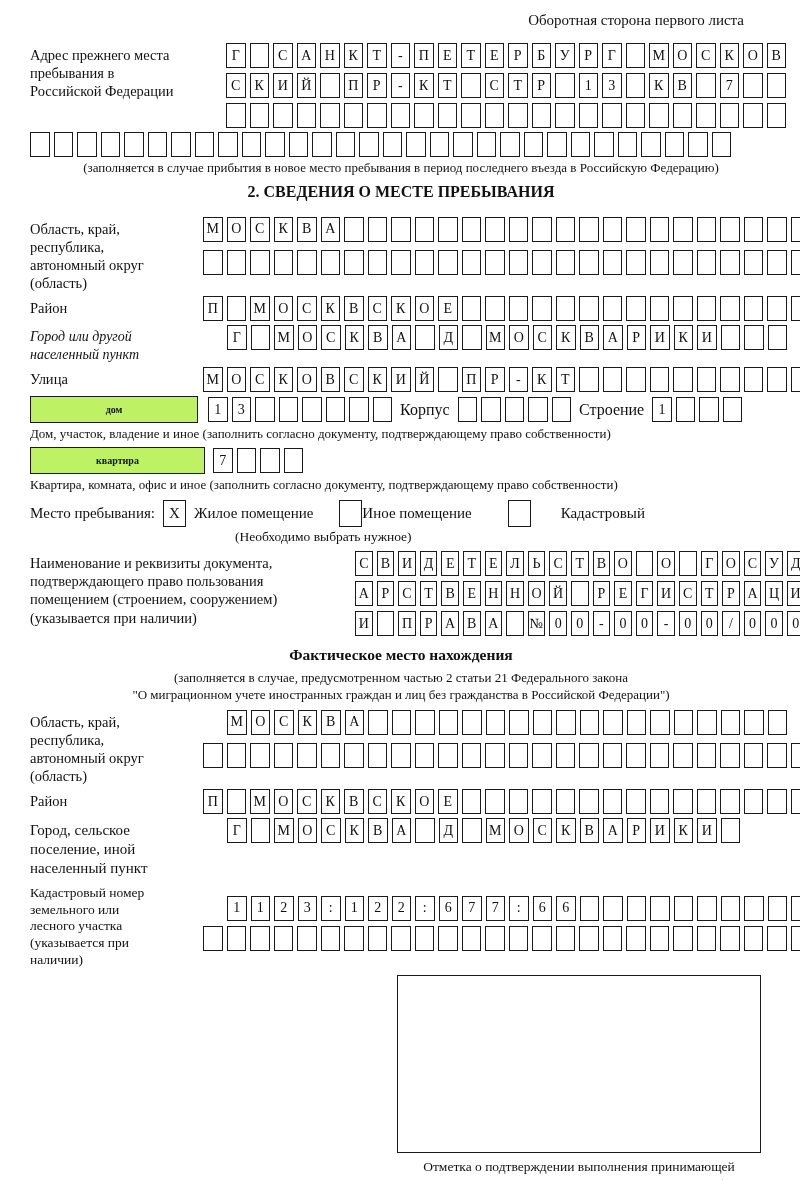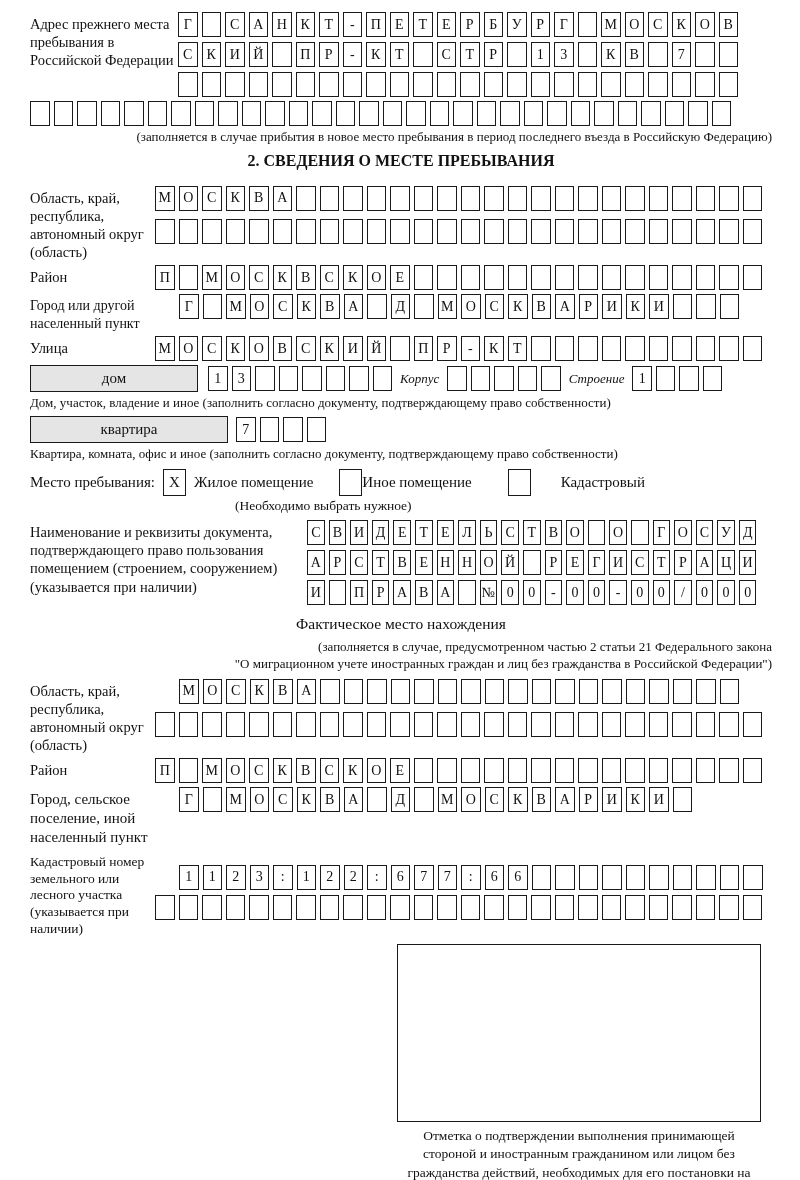--- a/index.html
+++ b/index.html
@@ -6,70 +6,71 @@
   html,body { background:#fff; }
   body {
     width:800px; min-height:1180px;
     font-family:"Liberation Serif","DejaVu Serif",serif;
     color:#111; position:relative;
   }
   .sheet { width:800px; min-height:1180px; padding:12px 28px 10px 30px; background:#fff; }
 
   .backnote { text-align:right; font-size:15px; padding-right:28px; margin-bottom:14px; }
 
-  .block { display:flex; align-items:flex-start; margin-bottom:4px; }
+  .block { display:flex; align-items:flex-start; margin-bottom:4px;gap:48px; }
   .label-col { width:125px; flex:0 0 125px; font-size:14.5px; line-height:1.25; padding-top:3px; }
   .label-col.wide { width:148px; flex:0 0 148px; }
   .label-col.xwide { width:277px; flex:0 0 277px; }
   .label-col.cad { font-size:13.5px; }
   .rows-col { display:flex; flex-direction:column; gap:5px; }
 
   .cellrow { display:flex; gap:4px; }
   .cell {
     width:19.5px; height:25px; border:1.6px solid #1a1a1a;
     display:flex; align-items:center; justify-content:center;
     font-size:14px; background:#fff;
   }
   .cellrow.small .cell { width:17.6px; }
   .ml-24 { margin-left:24px; }
   .mt-14 { margin-top:14px; }
 
   .note { font-size:13px; line-height:1.3; }
-  .note.center { text-align:right; }
+  .note.center { text-align:center; }
 
   .sec-title { text-align:center; font-weight:bold; font-size:16px; margin:6px 0 16px 0; }
 
   .inline-row { display:flex; align-items:center; margin:2px 0 3px 0; }
   .fieldbox {
     border:1.6px solid #1a1a1a; height:27px; display:flex;
-    align-items:center; justify-content:center; font-size:15px; background:#e5e5e5;
+    align-items:center; justify-content:center; font-size:10px; background:#bef264;font-weight:bold;
   }
   .fieldbox.house { width:168px; margin-right:10px; }
-  .fieldbox.apt { width:198px; margin-right:8px; }
-  .inline-label { font-size:13px; padding:0 8px;font-style:italic; }
+  .fieldbox.apt { width:175px; margin-right:8px; }
+  .inline-label { font-size:16px; padding:0 8px; }
 
   .stay-row { display:flex; align-items:center; margin:6px 0 2px 0; font-size:15px; }
   .checkbox {
     width:23px; height:27px; border:1.6px solid #1a1a1a; display:flex;
     align-items:center; justify-content:center; font-size:15px; font-weight:normal;
     background:#fff;
   }
   .stay-note { font-size:13.5px; margin:2px 0 6px 205px; }
 
-  .fact-title { text-align:center; font-weight:normal; font-size:15.5px; margin:10px 0 6px 0; }
+  .fact-title { text-align:center; font-weight:bold; font-size:15.5px; margin:10px 0 6px 0; }
 
   .mark-wrap { margin-left:367px; margin-top:6px; width:364px; }
   .mark-box { width:364px; height:178px; border:1.7px solid #1a1a1a; background:#fff; }
   .mark-caption { font-size:13.5px; line-height:1.35; text-align:center; margin-top:5px; }
 </style>
 </head>
 <body>
 
 <div class="sheet">
 
+  <div class="backnote">Оборотная сторона первого листа</div>
 
   <div class="block">
     <div class="label-col wide">Адрес прежнего места пребывания в Российской Федерации</div>
     <div class="rows-col">
       <div class="cellrow">
           <div class="cell">Г</div>
           <div class="cell"></div>
           <div class="cell">С</div>
           <div class="cell">А</div>
           <div class="cell">Н</div>
@@ -271,21 +272,21 @@
         <div class="cell"></div>
         <div class="cell"></div>
         <div class="cell"></div>
         <div class="cell"></div>
         <div class="cell"></div>
         <div class="cell"></div>
       </div>
   </div>
 
   <div class="block">
-    <div class="label-col" style="font-size:14px;">Город или другой населенный пункт</div>
+    <div class="label-col" style="font-size:14px;font-style:italic;">Город или другой населенный пункт</div>
     <div class="cellrow ml-24">
         <div class="cell">Г</div>
         <div class="cell"></div>
         <div class="cell">М</div>
         <div class="cell">О</div>
         <div class="cell">С</div>
         <div class="cell">К</div>
         <div class="cell">В</div>
         <div class="cell">А</div>
         <div class="cell"></div>

